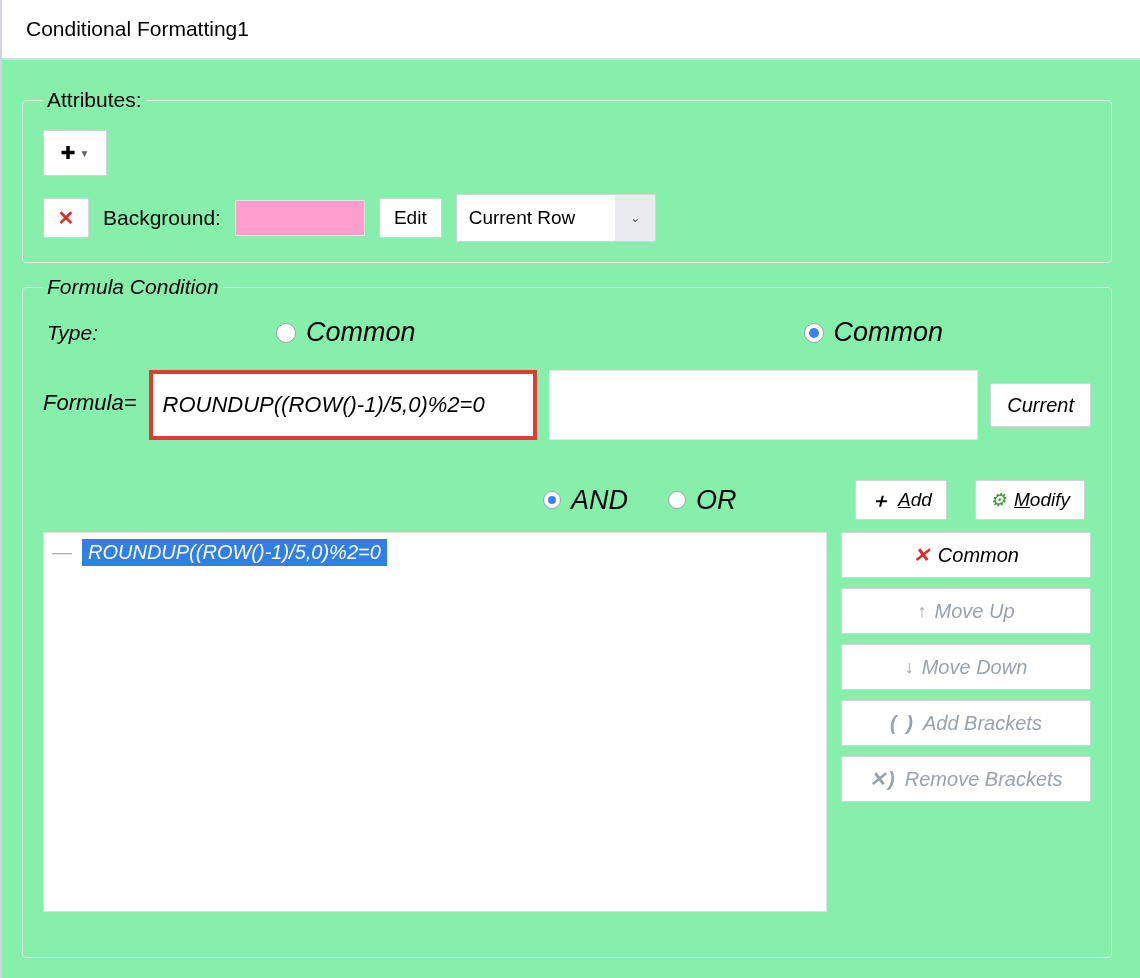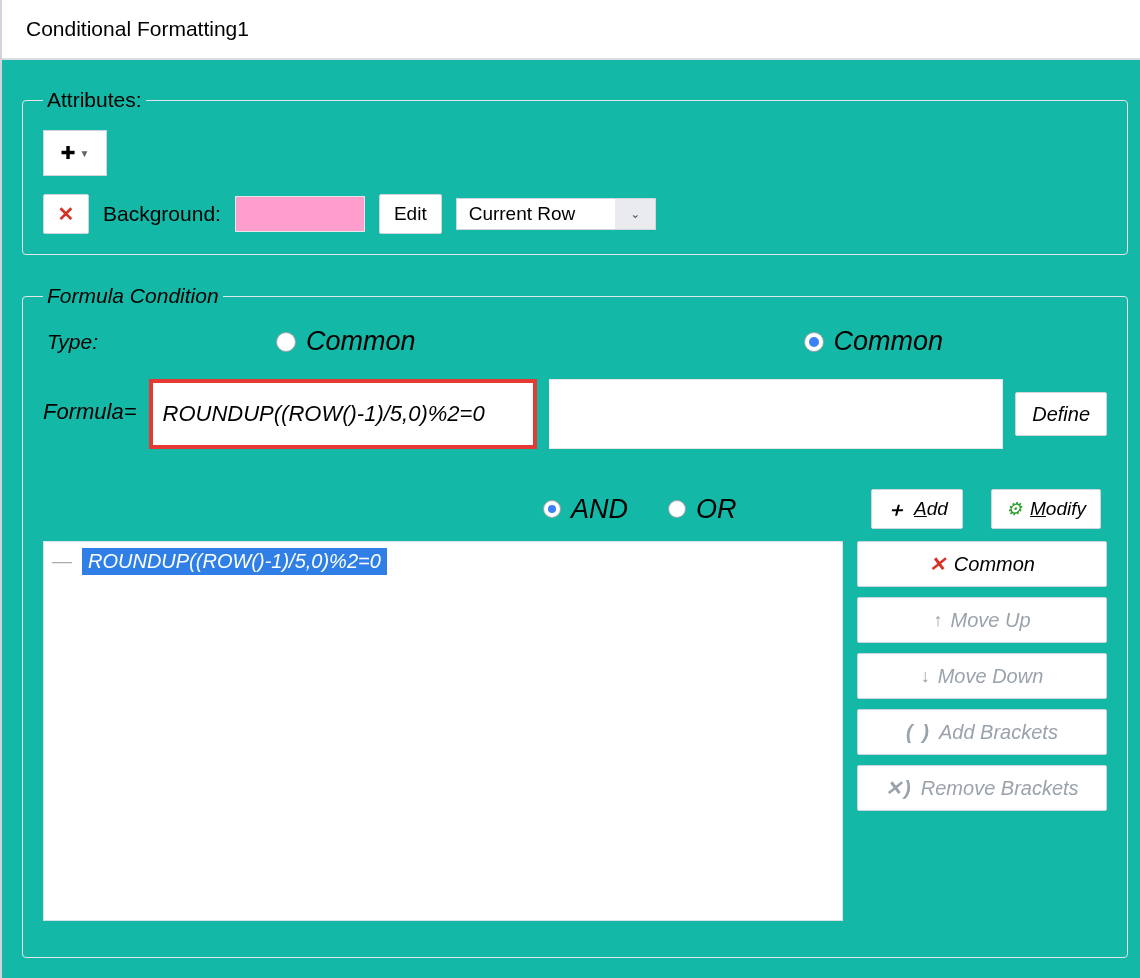--- a/index.html
+++ b/index.html
@@ -23,25 +23,25 @@
   .titlebar {
     height: 60px;
     border-bottom: 2px solid #d9dde3;
     display: flex;
     align-items: center;
     padding: 0 24px;
     font-size: 21px;
   }
   .content {
     flex: 1;
-    background: #14b8a6;
-    padding: 28px 12px 20px 20px;
+    background: #86efac;
+    padding: 28px 28px 20px 20px;
     display: flex;
     flex-direction: column;
-    gap: 29px;
+    gap: 12px;
   }
   fieldset {
     border: 1px solid #e3e5e8;
     border-radius: 4px;
     margin: 0;
     padding: 18px 20px 20px 20px;
   }
   legend {
     padding: 0 4px;
     font-size: 21px;
@@ -77,21 +77,21 @@
   .swatch {
     width: 130px;
     height: 36px;
     background: #ff9ecd;
     border: 1px solid #e5e6e8;
   }
 
   .select {
     display: flex;
     align-items: center;
-    height: 32px;
+    height: 48px;
     background: #fff;
     border: 1px solid #d0d5dd;
     padding: 0 0 0 12px;
     cursor: pointer;
   }
   .select .sel-text { padding-right: 40px; }
   .select .sel-arrow {
     width: 40px;
     height: 100%;
     background: #e9ebee;
@@ -256,21 +256,21 @@
 
       <div class="formula-row">
         <span class="formula-lbl">Formula=</span>
         <div class="formula-box-wrap">
           <div class="formula-input">
             <span>ROUNDUP((ROW()-1)/5,0)%2=0</span>
           </div>
         </div>
         <div class="formula-tail"></div>
         <div class="btn define-btn">
-          <span>Define</span>
+          <span>Current</span>
         </div>
       </div>
 
       <div class="logic-row">
         <div class="logic-radios">
           <div class="radio-item">
             <span class="radio small checked"></span>
             <span>AND</span>
           </div>
           <div class="radio-item">

